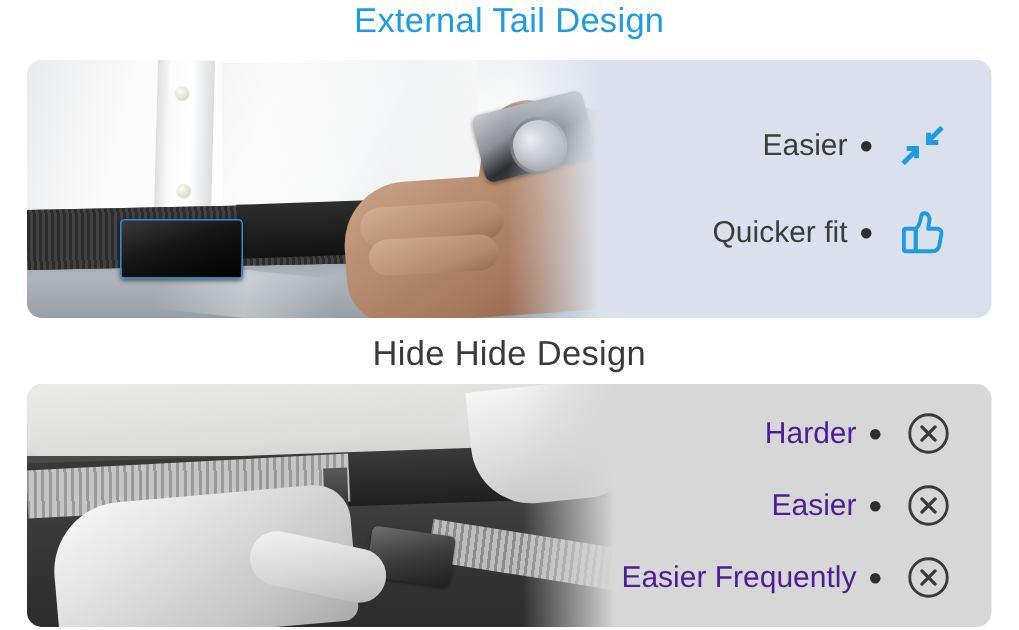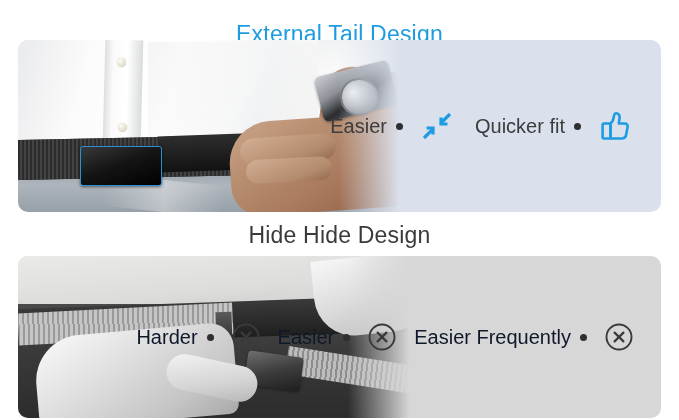--- a/index.html
+++ b/index.html
@@ -26,21 +26,21 @@
     position: absolute;
     left: 0;
     width: 679px;
     text-align: center;
     font-size: 23px;
     font-weight: 400;
     letter-spacing: 0.2px;
     line-height: 1;
   }
   #title-external {
-    top: 23px;
+    top: 2px;
     color: #1e9ce2;
   }
   #title-hide {
     top: 224px;
     color: #3a3a3a;
   }
 
   
   .panel {
     position: absolute;
@@ -249,39 +249,39 @@
     transform: rotate(-2deg);
   }
 
   
   .features {
     position: absolute;
     right: 26px;
     top: 0;
     height: 100%;
     display: flex;
-    flex-direction: row;
+    flex-direction: column;
     justify-content: center;
     z-index: 10;
   }
   #features-external { gap: 18px; padding-bottom: 2px; }
   #features-hide { gap: 16px; padding-bottom: 2px; }
 
   .feature-row {
     display: flex;
     align-items: center;
     justify-content: flex-end;
   }
   .feature-label {
     font-size: 20px;
     color: #3c3c3c;
     white-space: nowrap;
     line-height: 1;
   }
-  #features-hide .feature-label { color: #0f172a; }
+  #features-hide .feature-label { color: #4c1d95; }
 
   .feature-dot {
     width: 7px;
     height: 7px;
     border-radius: 50%;
     background: #2f2f2f;
     margin-left: 9px;
     margin-right: 14px;
     flex: none;
   }

